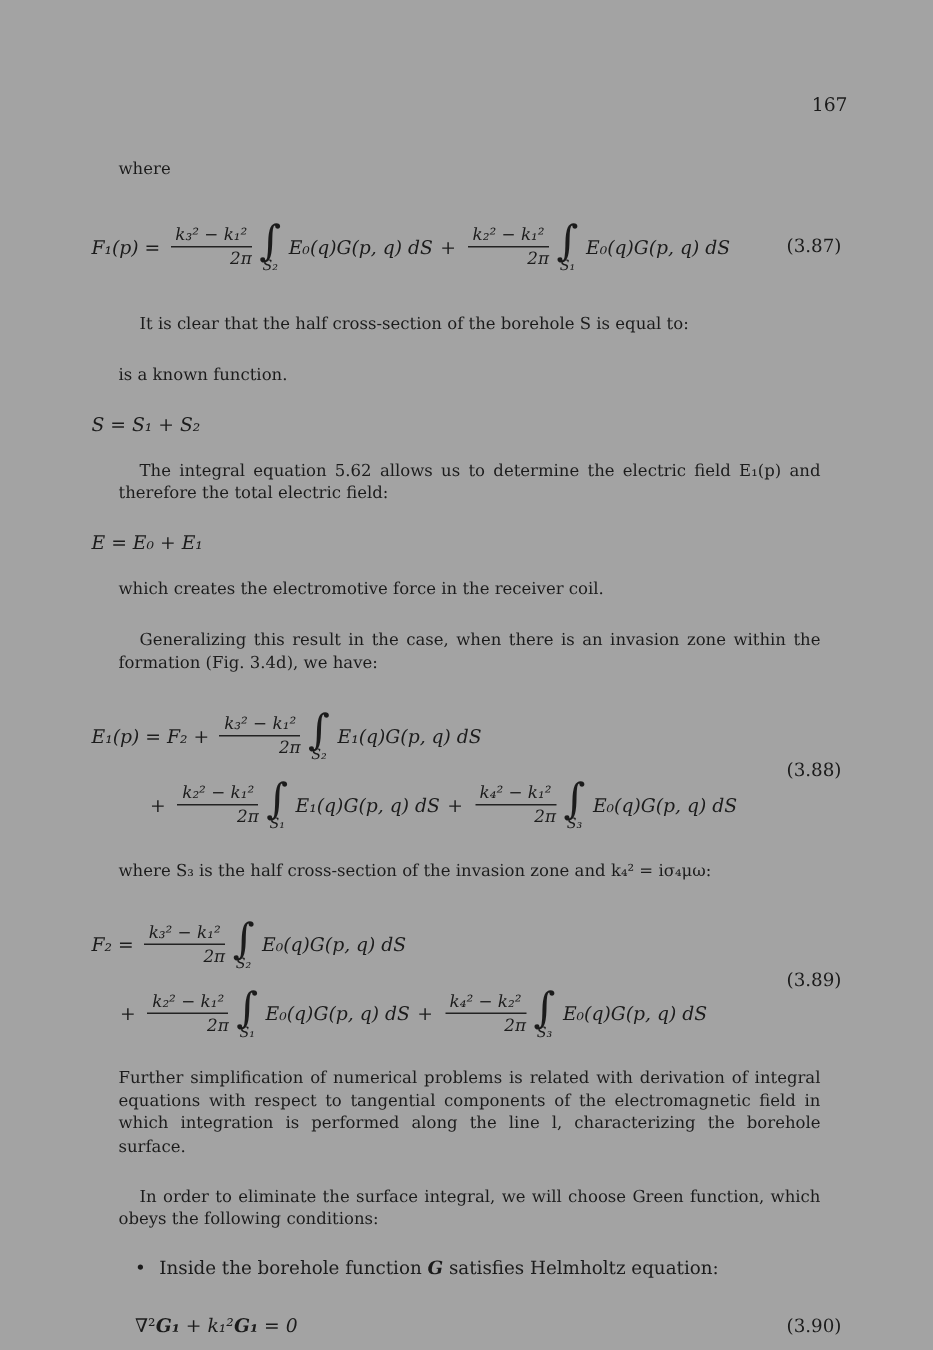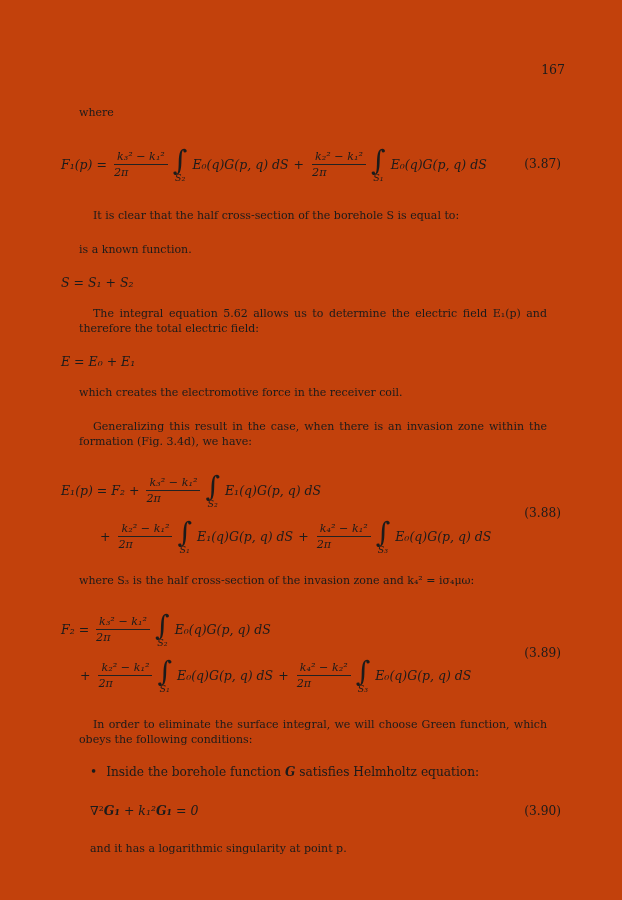--- a/index.html
+++ b/index.html
@@ -1,20 +1,20 @@
 <!DOCTYPE html>
 <html><head>
 <meta charset="utf-8">
 <style>
   html,body { margin:0; padding:0; background:#ffffff; }
   .page {
     position:relative;
     width:622px; height:900px;
     box-sizing:border-box;
-    background:#c2410c;
+    background:#a3a3a3;
     color:#1b1b1b;
     font-family:"DejaVu Serif","Liberation Serif",serif;
     padding:62px 57px 0 61px;
     overflow:hidden;
   }
   .page-number {
     position:absolute; top:62px; right:57px;
     font-size:12.5px;
   }
   .para {
@@ -33,21 +33,21 @@
   .eq { position:relative; display:flex; flex-direction:column; justify-content:center; }
   .eqline { display:flex; align-items:center; height:46px; }
   .eqtag {
     position:absolute; right:4px; top:50%;
     transform:translateY(-50%);
     font-size:12.2px; font-style:normal;
   }
   .mtext { font-style:italic; font-size:12.5px; white-space:pre; }
   .op { font-style:normal; margin:0 5px; font-size:12.5px; }
   .frac {
-    display:inline-flex; flex-direction:column; align-items:flex-start;
+    display:inline-flex; flex-direction:column; align-items:flex-end;
     font-style:italic; font-size:11.2px; line-height:13px;
     margin:0 4px 0 3px;
   }
   .frac .num { border-bottom:1px solid #222; padding:0 3px 1px 3px; white-space:pre; }
   .frac .den { padding-top:1px; white-space:pre; }
   .intgrl { display:inline-flex; flex-direction:column; align-items:center; margin:0 3px 0 1px; }
   .int-sign { font-style:normal; font-size:28px; line-height:28px; }
   .int-sub { font-style:italic; font-size:9.5px; line-height:9px; margin-top:-2px; }
   .ibody { font-style:italic; font-size:12.5px; margin-left:2px; white-space:pre; }
   .bullet-row { display:flex; margin-left:29px; font-size:12.2px; line-height:15.3px; }
@@ -192,20 +192,21 @@
         </span>
         <span class="intgrl">
           <span class="int-sign">∫</span>
           <span class="int-sub">S₃</span>
         </span>
         <span class="ibody">E₀(q)G(p, q) dS</span>
       </div>
     <span class="eqtag">(3.89)</span>
   </div>
 
+  <p class="para mt-p7">Further simplification of numerical problems is related with derivation of integral equations with respect to tangential components of the electromagnetic field in which integration is performed along the line l, characterizing the borehole surface.</p>
   <p class="para indent">In order to eliminate the surface integral, we will choose Green function, which obeys the following conditions:</p>
 
   <div class="bullet-row mt-bullet">
       <span class="bullet-marker">•</span>
       <span><span>Inside the borehole function </span><span class="boldmath">G</span><span> satisfies Helmholtz equation:</span></span>
     </div>
 
   <div class="eq mt-eq390">
     <div class="eqline left-indent" style="height:24px;">
         <span class="mtext upright">∇²</span>

